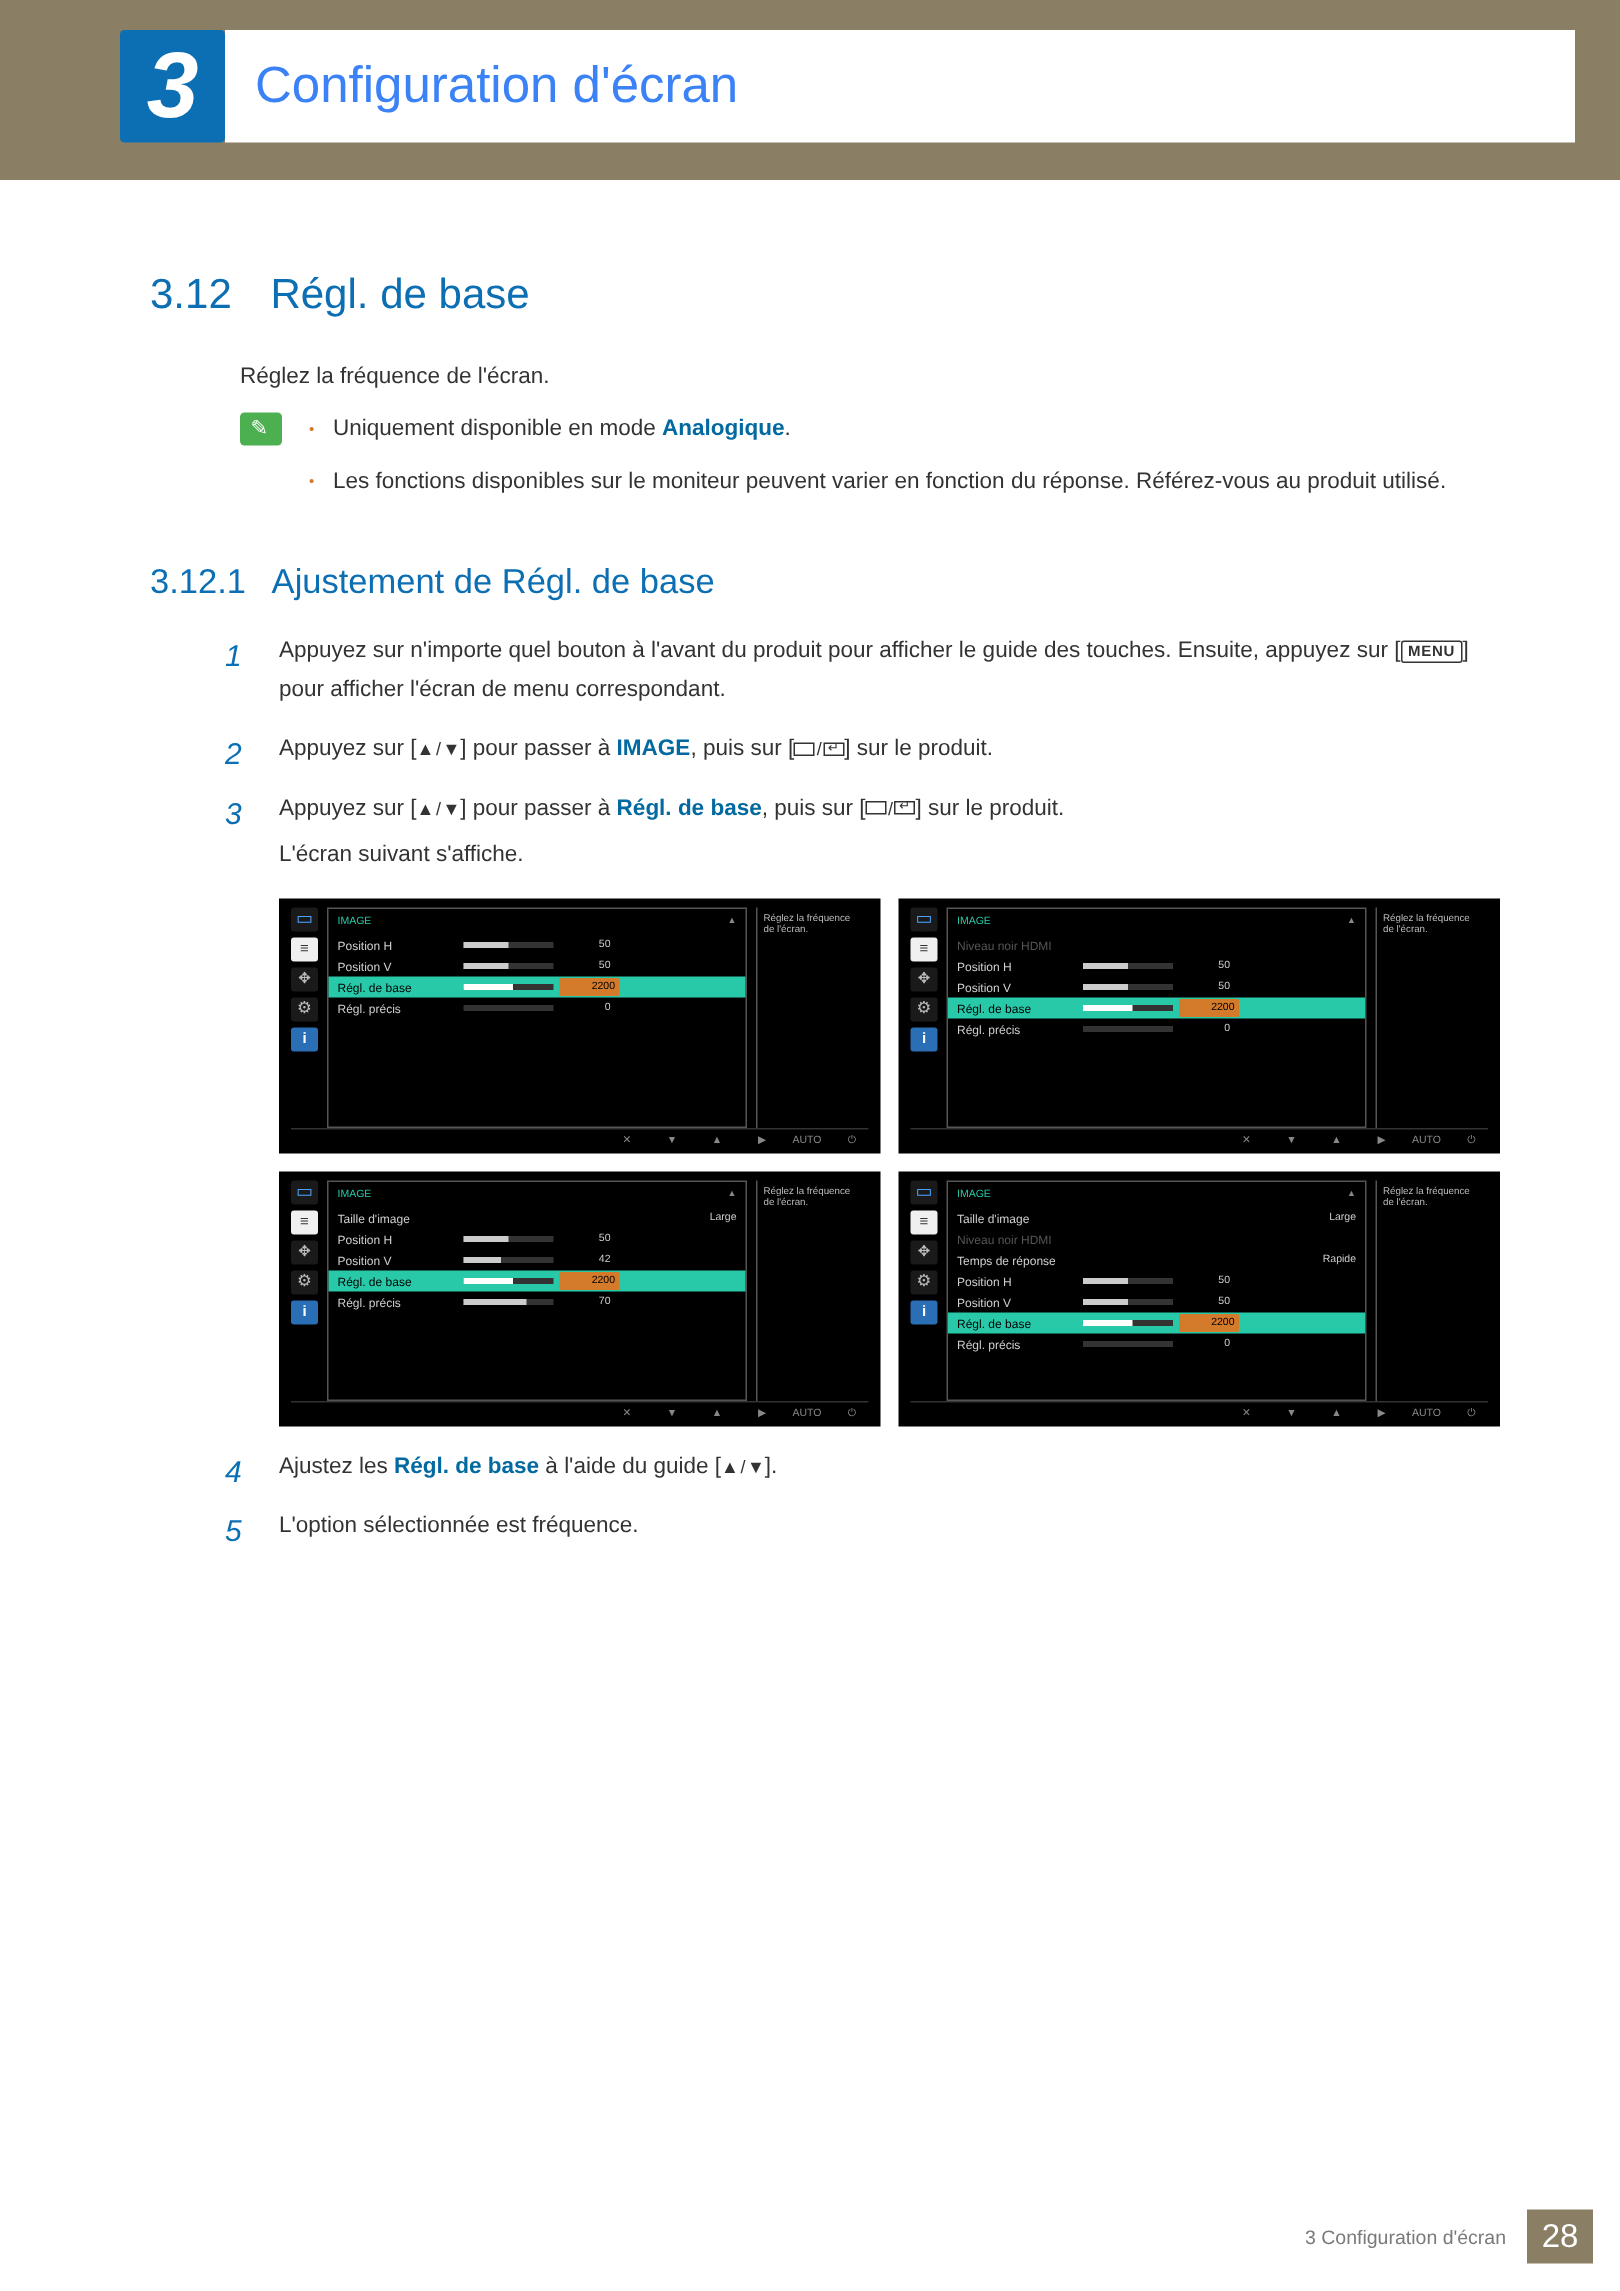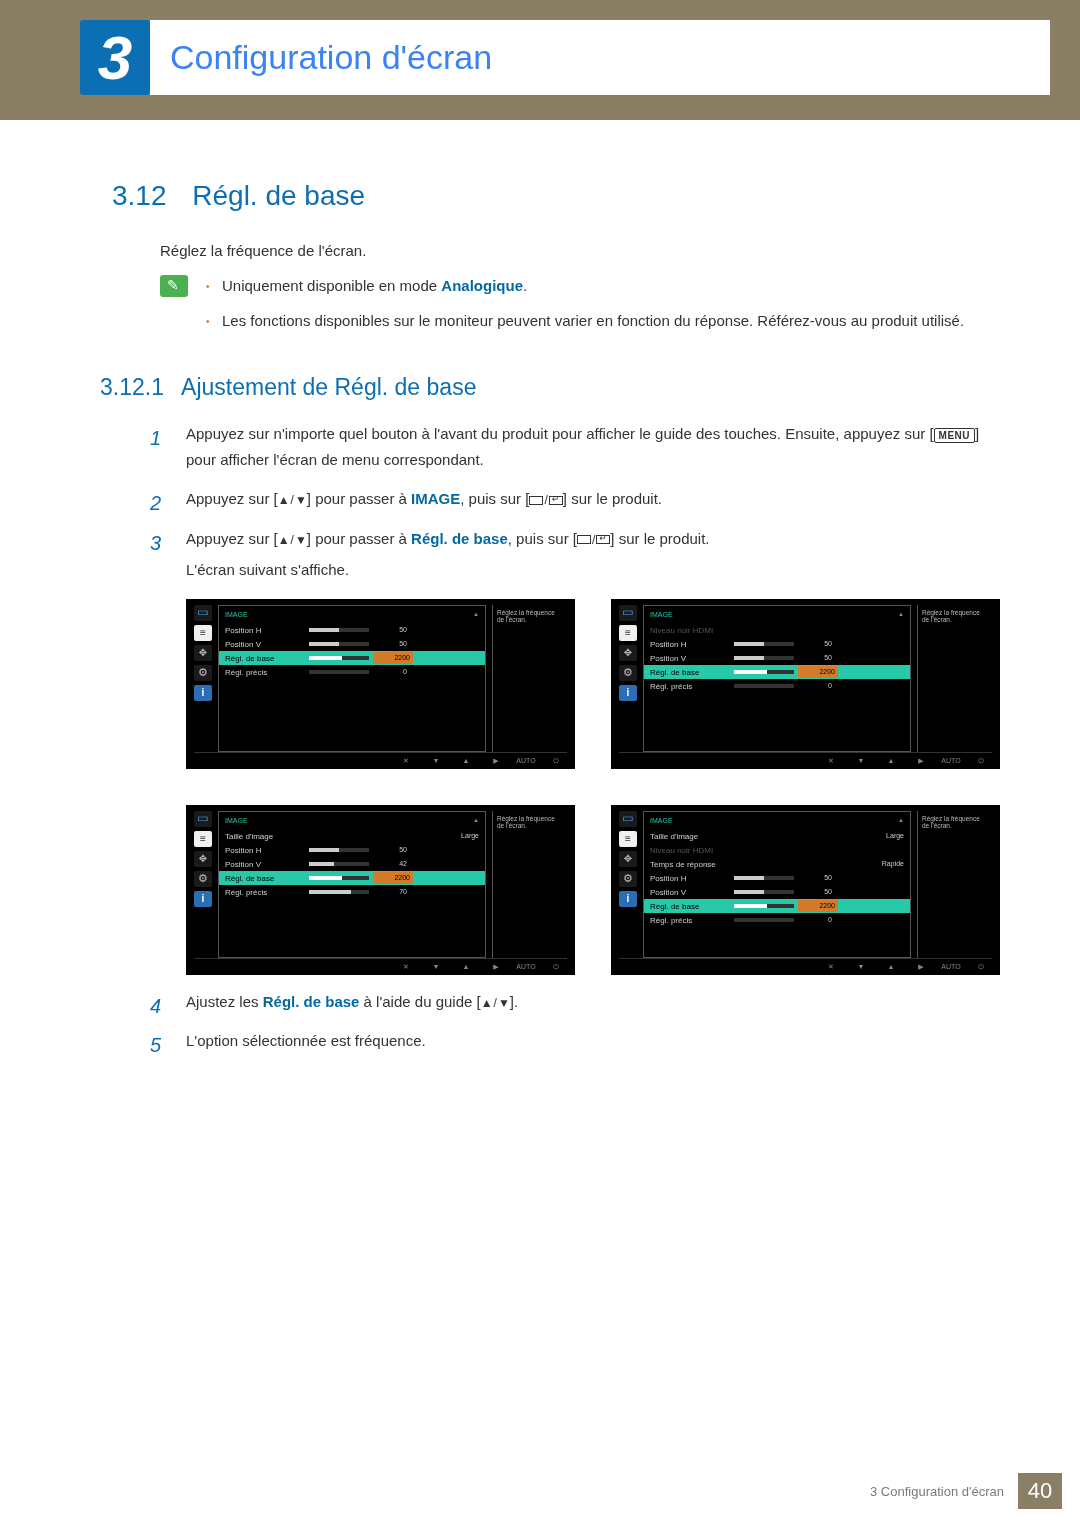--- a/index.html
+++ b/index.html
@@ -62,21 +62,21 @@
   .content {
     position: absolute;
     top: 180px;
     left: 100px;
     right: 80px;
   }
   h2.section {
     color: #0c6fb3;
     font-size: 28px;
     font-weight: 400;
-    margin: 0 0 30px 12px;
+    margin: 0 0 30px 0;
   }
   .section-num { margin-right: 18px; }
   .intro-p {
     margin: 10px 0 16px 60px;
     font-size: 15px;
   }
   .note-block {
     display: flex;
     gap: 18px;
     margin: 0 0 22px 60px;
@@ -180,21 +180,21 @@
     font-size: 9px;
     position: absolute;
     top: -2px;
     left: 2px;
   }
 
   
   .osd-grid {
     display: grid;
     grid-template-columns: 1fr 1fr;
-    gap: 36px;
+    gap: 12px;
     margin: 16px 0 10px 0;
   }
   .osd {
     background: #000;
     color: #cfcfcf;
     font-size: 8px;
     position: relative;
     padding: 6px 8px 2px 8px;
     min-height: 170px;
     box-sizing: border-box;
@@ -653,15 +653,15 @@
       </li>
       <li>
         <span class="step-num">5</span>
         <span>L'option sélectionnée est fréquence.</span>
       </li>
     </ol>
   </div>
 
   <div class="page-footer">
     <span>3 Configuration d'écran</span>
-    <span class="page-num-box">40</span>
+    <span class="page-num-box">28</span>
   </div>
 </div>
 
 </body></html>

